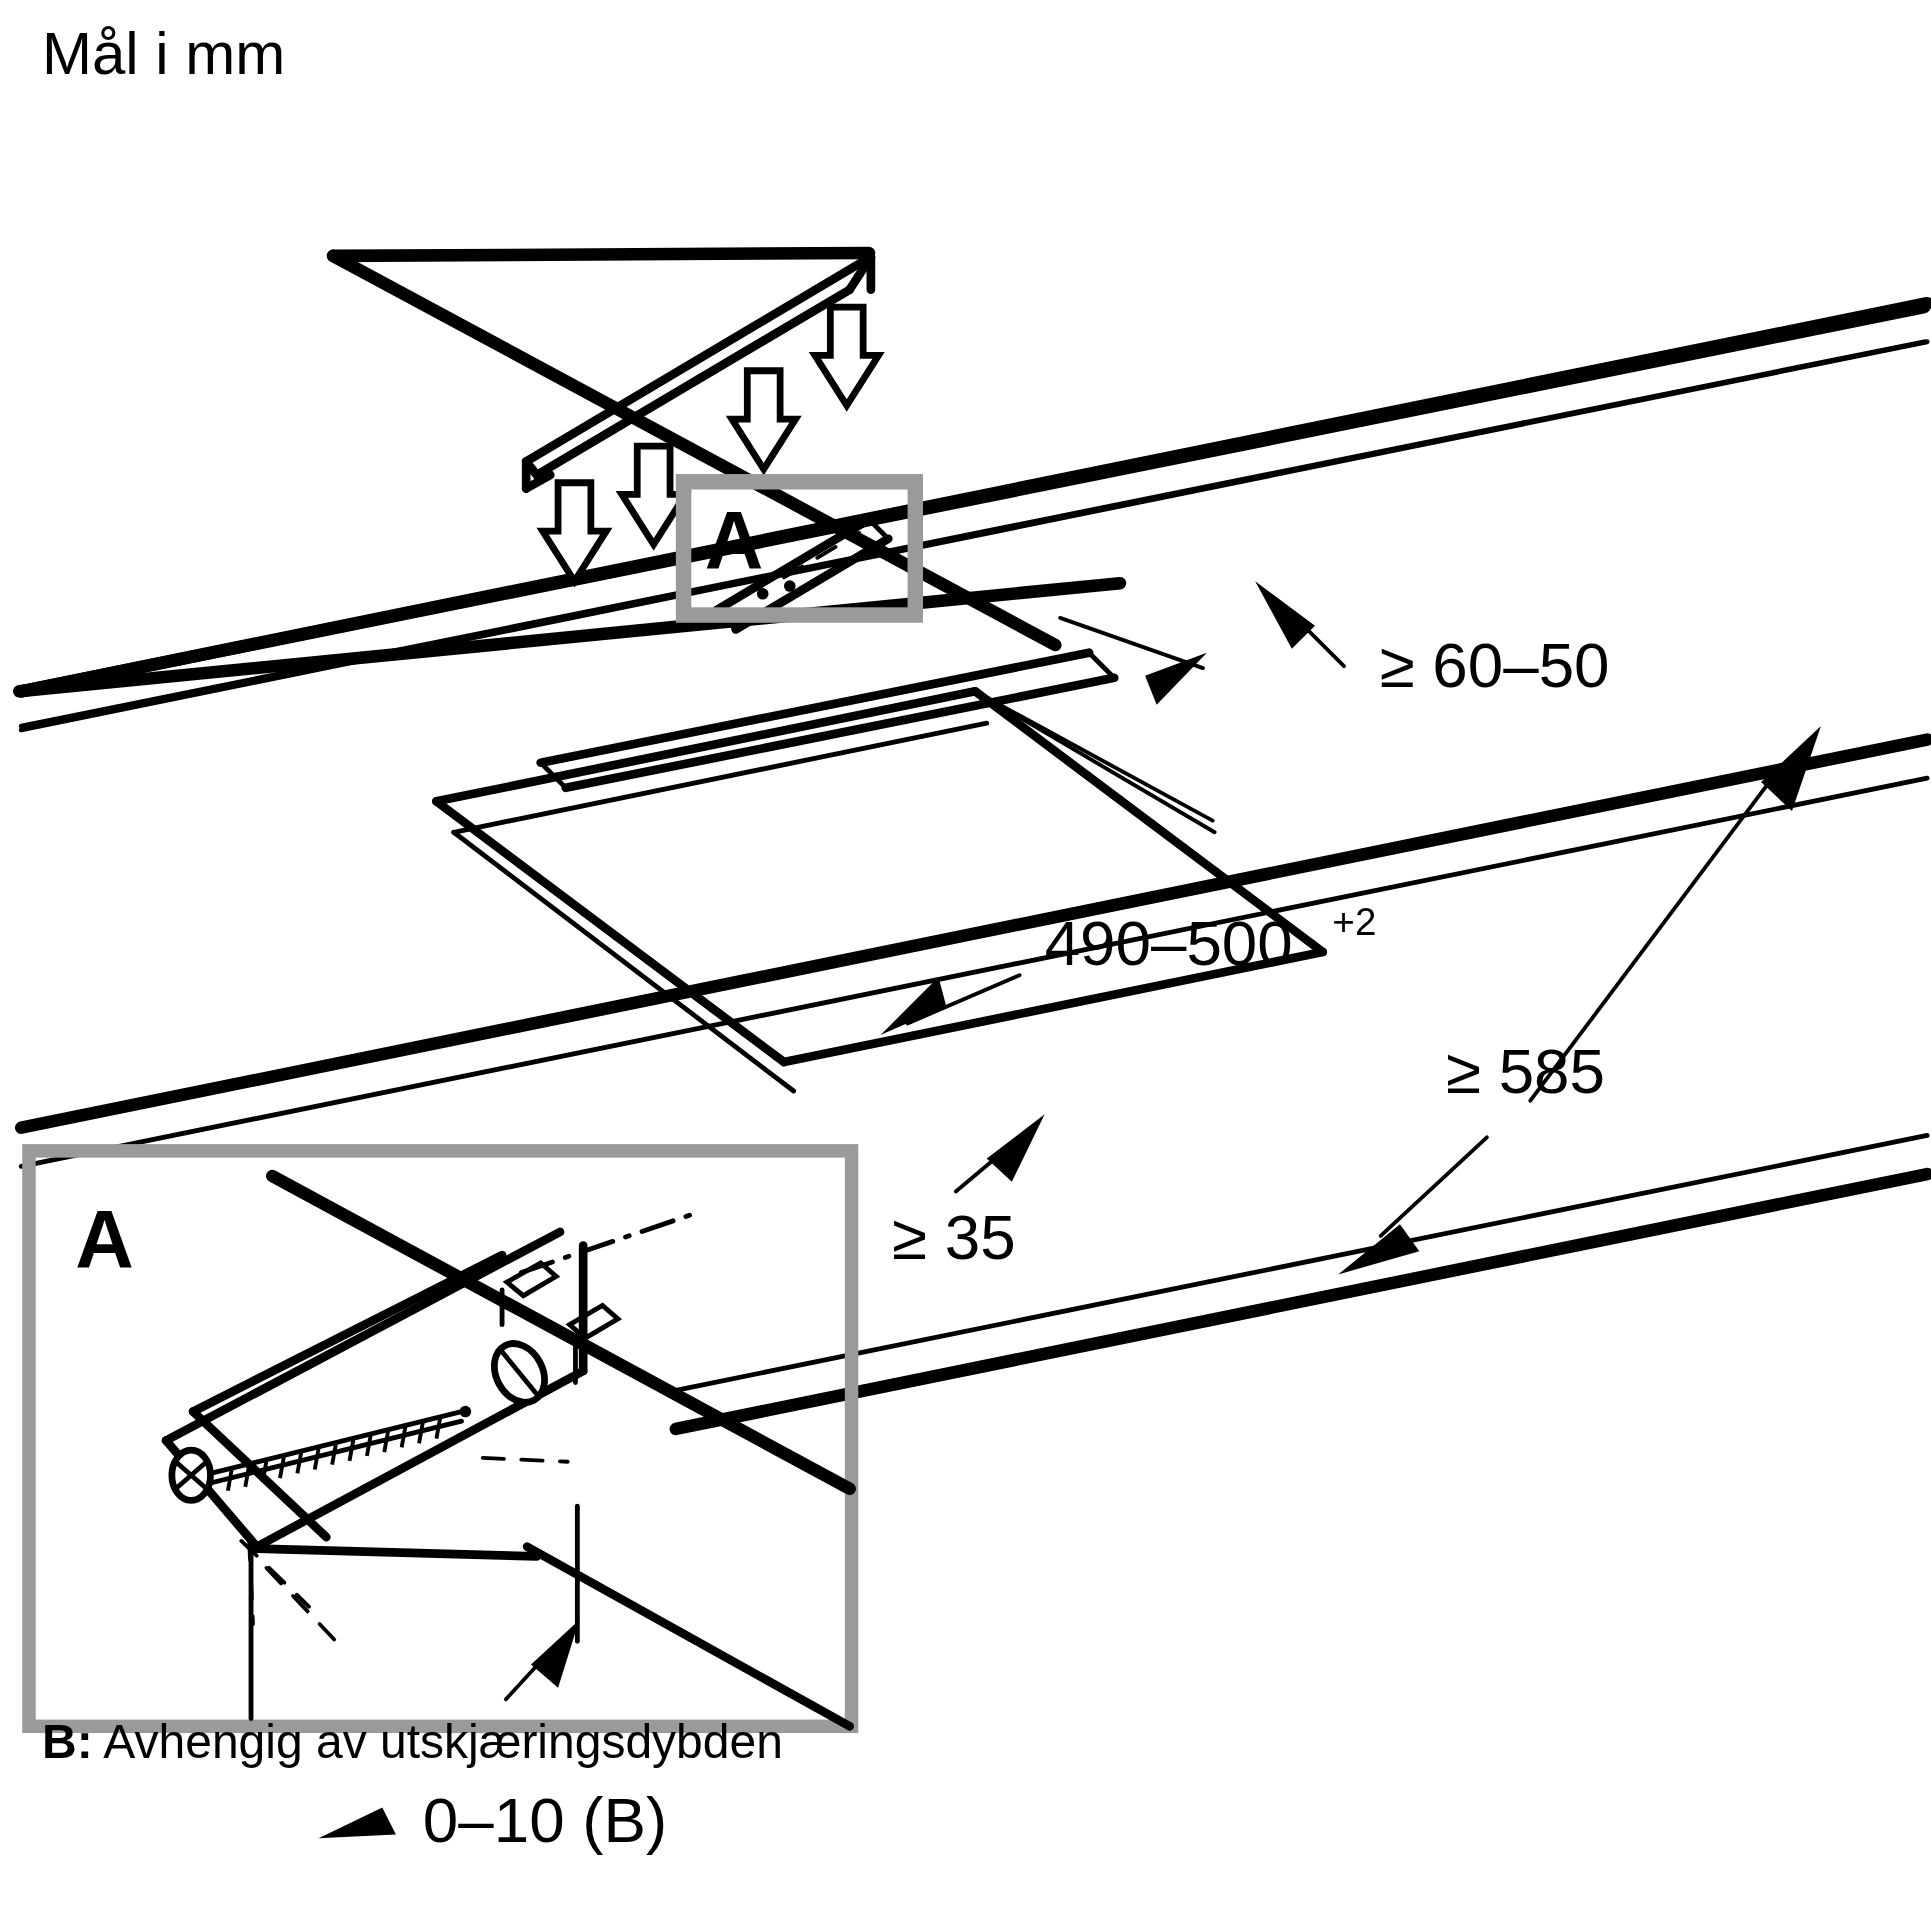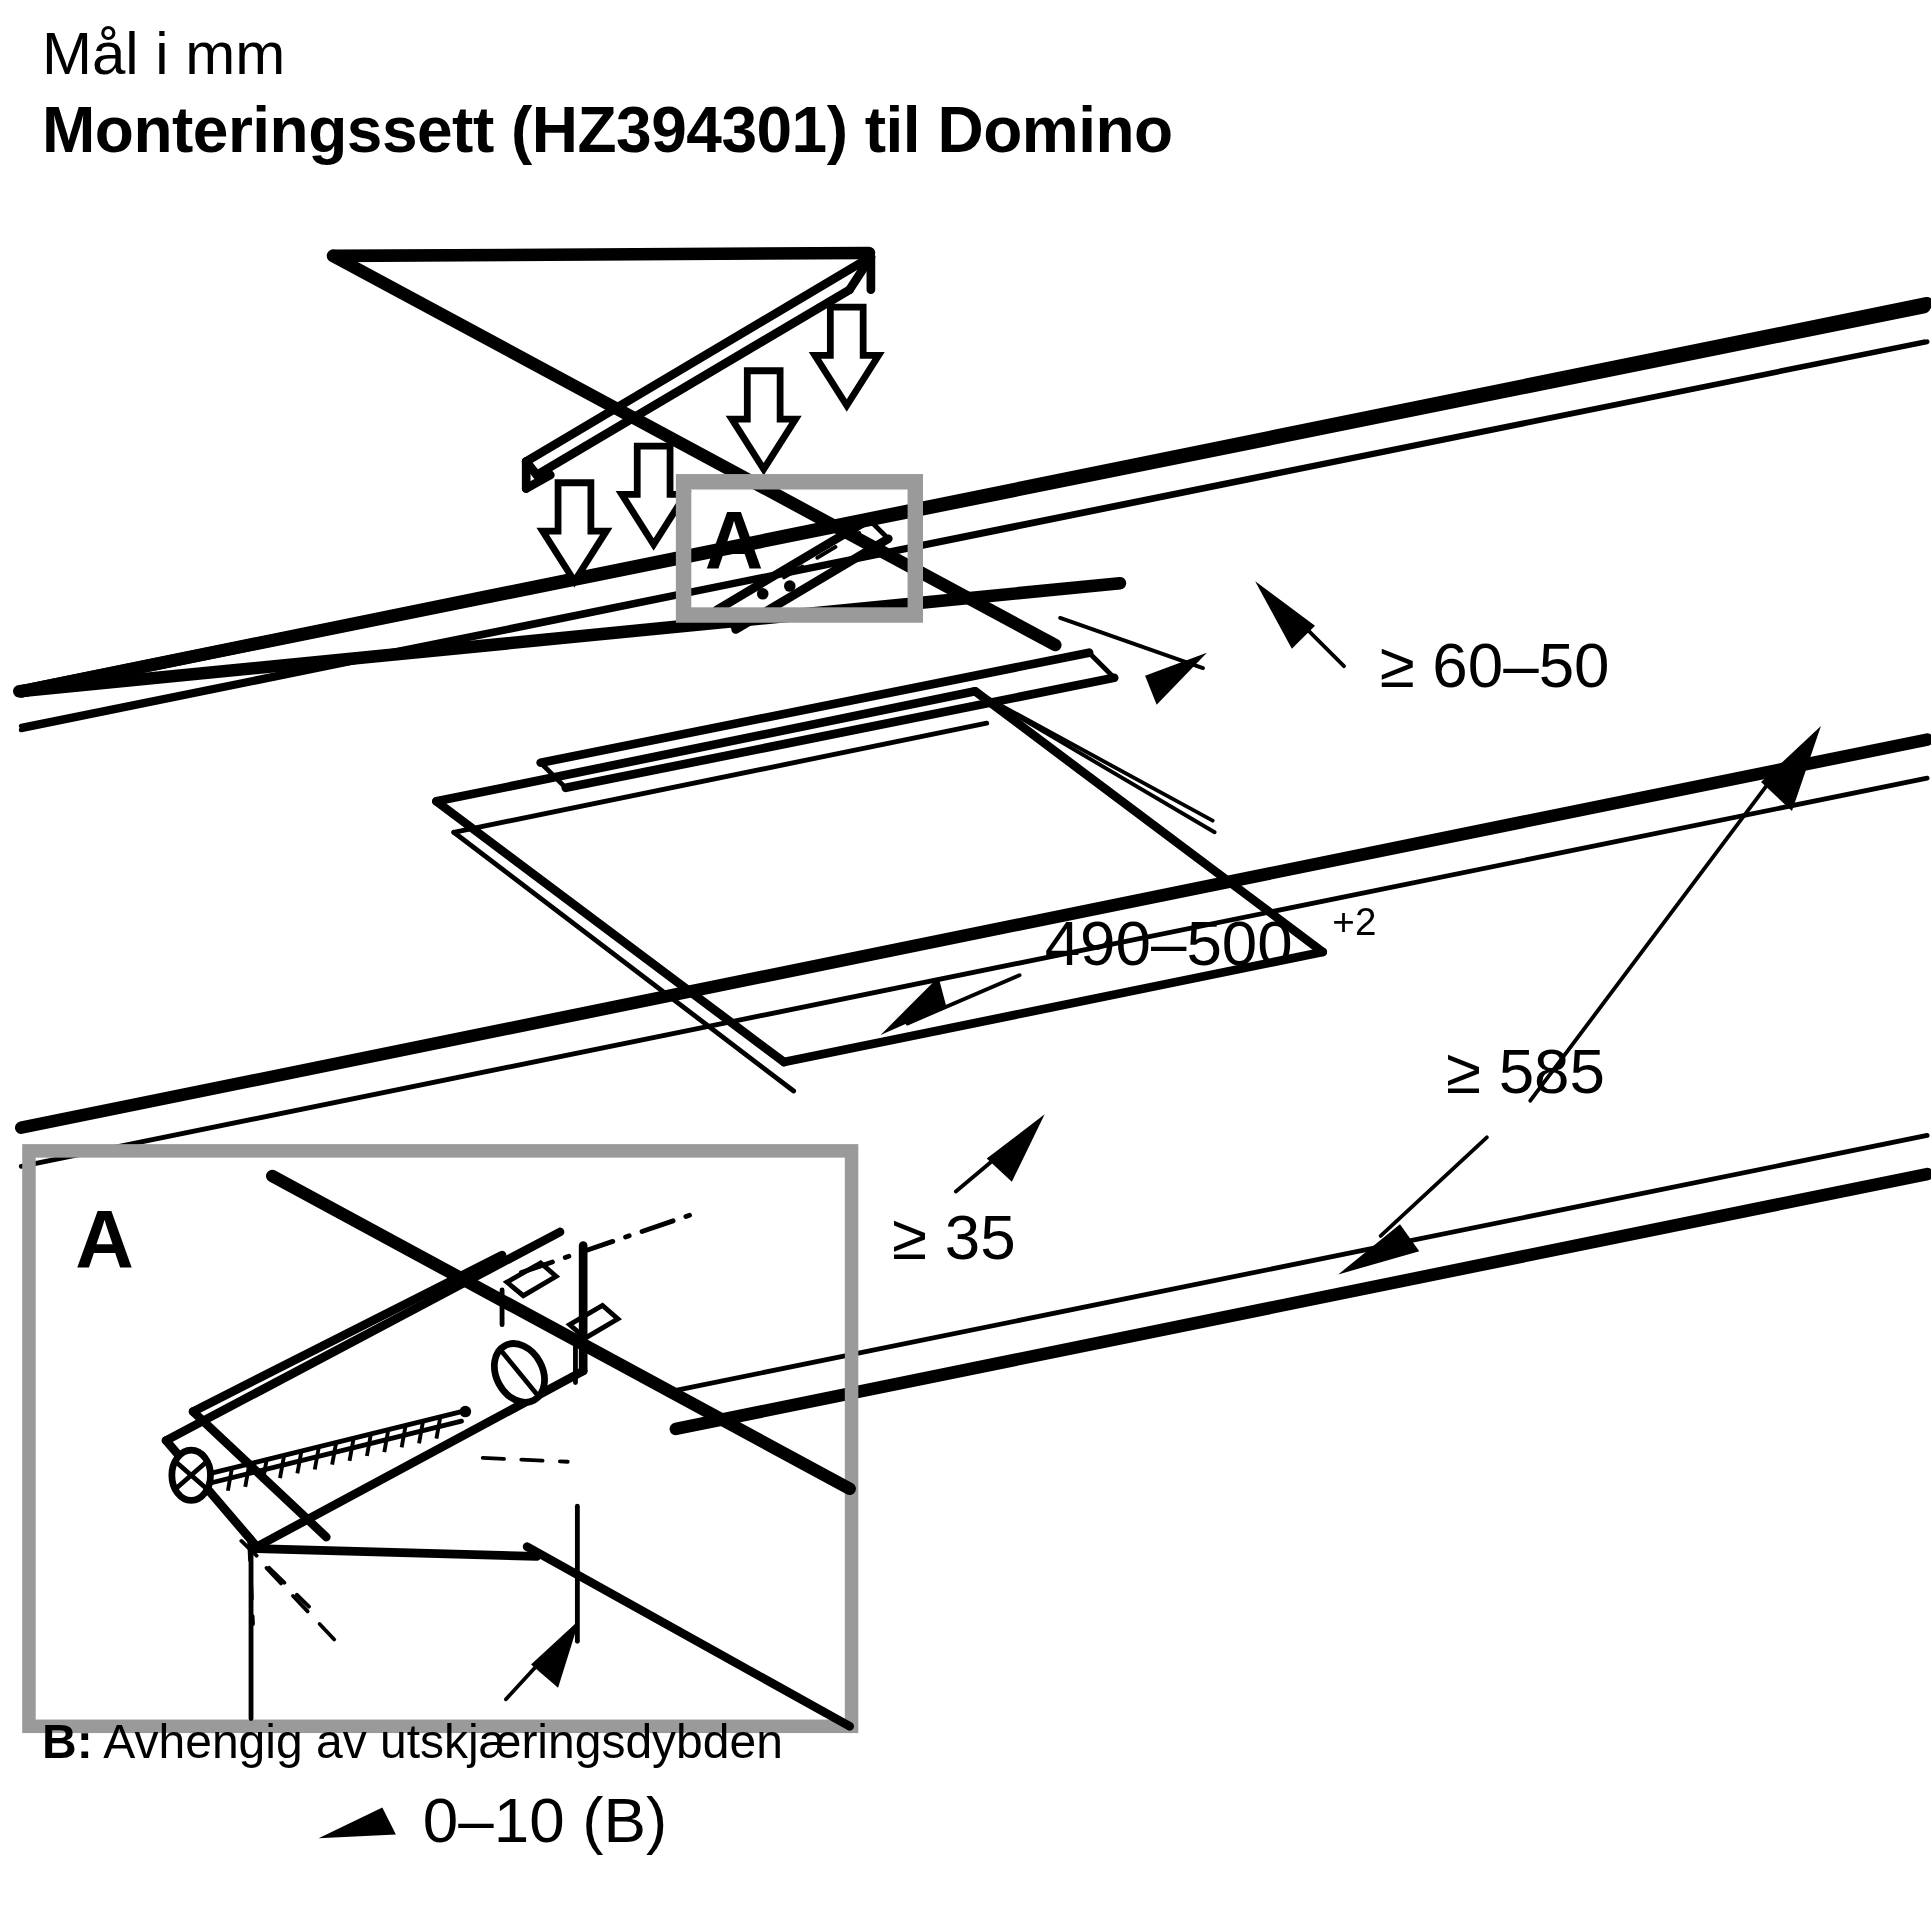--- a/index.html
+++ b/index.html
@@ -90,21 +90,20 @@
     fill: #000;
   }
 </style>
 </head>
 <body>
 
 <div id="page">
 
   <div class="hdr" id="subtitle-units">Mål i mm</div>
 
-  <div class="hdr" id="title-main">Monteringssett (HZ394301) til Domino</div>
 
   <svg id="diagram" viewBox="0 0 2000 2000">
 
     <g>
 
       <g>
 
         <path class="ln ln-thick" d="M 20,725 L 1990,100" transform="translate(0,0)" style="display:none"></path>
 
         <path class="ln ln-thick" d="M 18,712 L 1180,604" style="display:none"></path>

